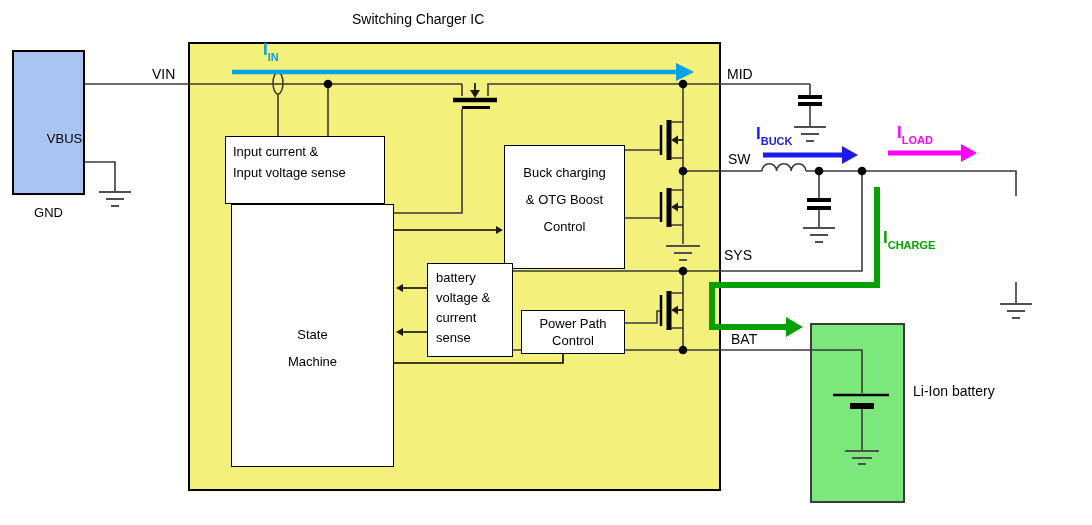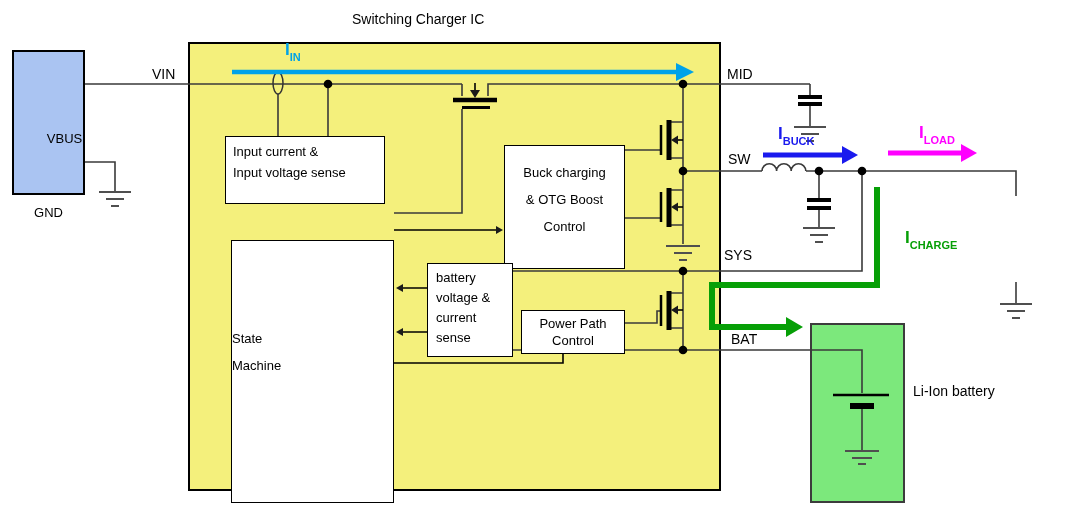--- a/index.html
+++ b/index.html
@@ -28,36 +28,36 @@
   .a-iload{stroke:var(--iload);stroke-width:5;fill:none;}
   .h-iload{fill:var(--iload);}
   .a-icharge{stroke:var(--icharge);stroke-width:6;fill:none;}
   .h-icharge{fill:var(--icharge);}
   
   .blockbox{position:absolute;box-sizing:border-box;background:#fff;border:1.6px solid #000;z-index:2;font-size:13px;color:#000;}
   #vbus-box{left:12px;top:50px;width:73px;height:145px;background:var(--source-fill);border:2px solid #000;}
   #vbus-box .t1{position:absolute;left:0;top:79px;width:100%;text-align:center;padding-left:16px;}
   #vbus-box .t2{position:absolute;left:0;top:153px;width:100%;text-align:center;}
   #input-sense-box{left:225px;top:136px;width:160px;height:68px;padding:4px 0 0 7px;line-height:21px;}
-  #state-machine-box{left:231px;top:204px;width:163px;height:263px;padding-top:84px;line-height:27px;margin-top:36px;}
+  #state-machine-box{left:231px;top:204px;width:163px;height:263px;text-align:center;padding-top:116px;line-height:27px;}
   #buck-box{left:504px;top:145px;width:121px;height:124px;text-align:center;padding-top:13px;line-height:27px;}
   #battery-sense-box{left:427px;top:263px;width:86px;height:94px;padding:4px 0 0 8px;line-height:20px;}
   #power-path-box{left:521px;top:289px;width:104px;height:44px;text-align:center;padding-top:4px;line-height:17px;margin-top:21px;}
   #load-box{left:956px;top:196px;width:123px;height:86px;background:var(--load-fill);border:2px solid #000;text-align:center;padding-top:15px;line-height:28px;}
   
   .lbl{position:absolute;z-index:3;font-size:14px;color:#000;white-space:nowrap;text-align:right;}
   #title-label{left:352px;top:11px;}
   #vin-label{left:152px;top:66px;}
   #mid-label{left:727px;top:66px;}
   #sw-label{left:728px;top:151px;}
   #sys-label{left:724px;top:247px;}
   #bat-label{left:731px;top:331px;}
   #liion-label{left:913px;top:383px;}
   
-  .cur{position:absolute;z-index:3;font-weight:bold;font-size:17px;white-space:nowrap;letter-spacing:0;margin-left:22px;}
+  .cur{position:absolute;z-index:3;font-weight:bold;font-size:17px;white-space:nowrap;letter-spacing:0;}
   .cur sub{font-size:11px;font-weight:bold;position:relative;top:2px;}
   #iin-label{left:263px;top:40px;color:var(--iin);}
   #ibuck-label{left:756px;top:124px;color:var(--ibuck);}
   #iload-label{left:897px;top:123px;color:var(--iload);}
   #icharge-label{left:883px;top:228px;color:var(--icharge);}
 </style>
 </head>
 <body>
 
 <div id="stage">

